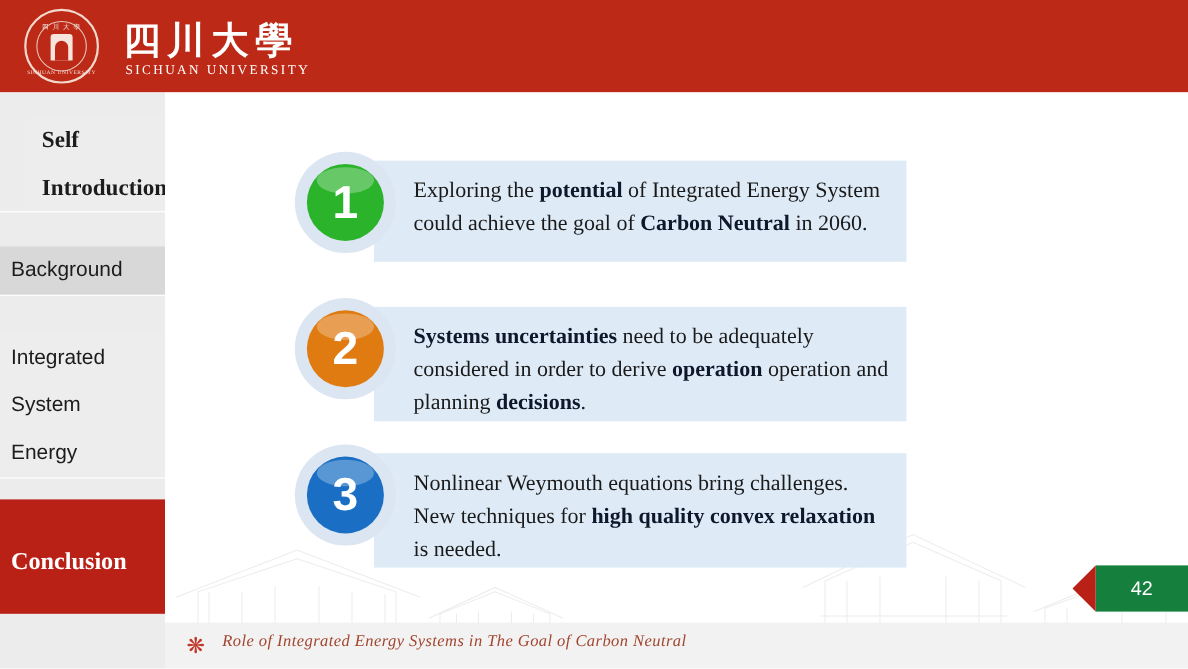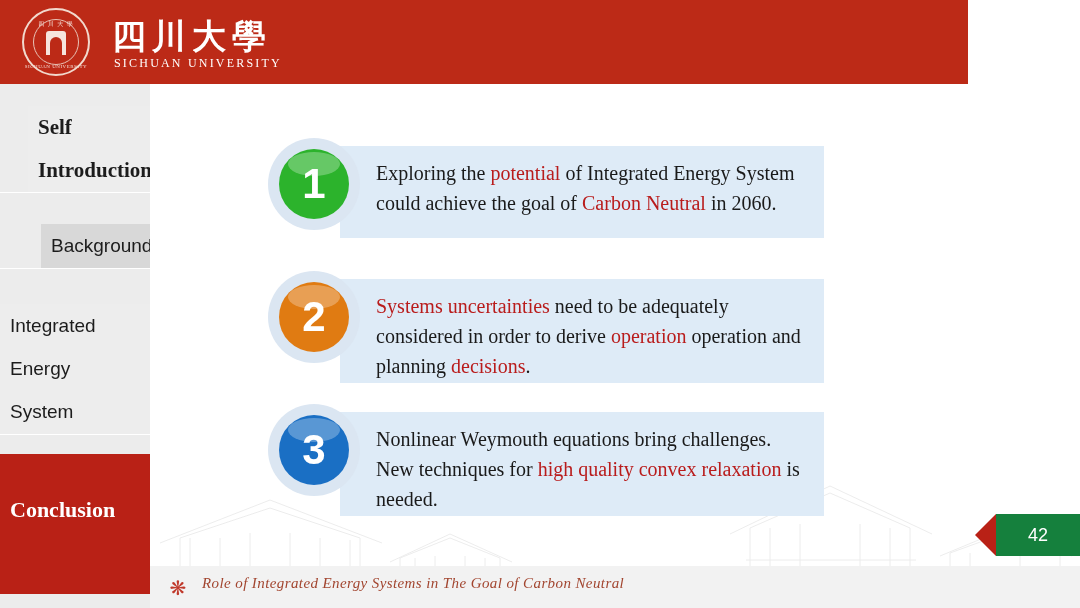--- a/index.html
+++ b/index.html
@@ -13,21 +13,21 @@
     height: 608px;
     overflow: hidden;
     background: #ffffff;
     font-family: "Liberation Serif", serif;
   }
 
   
   .header {
     position: absolute;
     left: 0; top: 0;
-    width: 968px; height: 84px;
+    width: 1080px; height: 84px;
     background: #bc2a17;
   }
   .header-logo {
     position: absolute;
     left: 22px; top: 8px;
     width: 68px; height: 68px;
     border-radius: 50%;
     border: 2px solid #f2d9cd;
     background: #bc2a17;
     box-sizing: border-box;
@@ -108,23 +108,23 @@
     color: #1c1c1c;
     font-family: "Liberation Sans", sans-serif;
     font-size: 19px;
     line-height: 43px;
     padding-left: 10px;
   }
   .nav-item .nav-line { display: block; }
   #nav0 { top: 22px; height: 86px; background: #ededed; font-family: "Liberation Serif", serif; font-weight: bold; font-size: 21px; margin-left: 28px; }
   #nav1 { top: 140px; height: 44px; background: #d8d8d8; }
   #nav2 { top: 220px; height: 130px; background: #ededed; }
-  #nav3 { top: 370px; height: 140px; background: #b92116; color: #ffffff; font-family: "Liberation Serif", serif; font-weight: bold; font-size: 22px; }
+  #nav3 { top: 370px; height: 104px; background: #b92116; color: #ffffff; font-family: "Liberation Serif", serif; font-weight: bold; font-size: 22px; }
   #nav3 .nav-line { line-height: 112px; }
-  #nav1.nav-item { font-family: "Liberation Sans", sans-serif; margin-left: 41px; }
+  #nav1.nav-item { font-family: "Liberation Sans", sans-serif; }
   .nav-pointer {
     position: absolute;
     left: 150px; top: 224px;
     width: 0; height: 0;
     border-top: 20px solid transparent;
     border-bottom: 20px solid transparent;
     border-left: 14px solid #d8d8d8;
   }
   .nav-sep {
     position: absolute;
@@ -202,21 +202,21 @@
     padding: 12px 14px 12px 36px;
     box-sizing: border-box;
     font-family: "Liberation Serif", serif;
     font-size: 20px;
     line-height: 30px;
     color: #1a1a1a;
   }
   #callout1 { height: 92px; }
   #callout2 { height: 104px; }
   #callout3 { height: 104px; }
-  .hl { color: #b91c1c; font-weight: normal; }
+  .hl { color: #0f172a; font-weight: bold; }
 
   
   .footer-band {
     position: absolute;
     left: 150px; bottom: 0;
     width: 930px; height: 42px;
     background: #f2f2f2;
   }
   .footer-logo {
     position: absolute;
@@ -276,22 +276,22 @@
   <div class="nav">
     <div class="nav-item" id="nav0">
       <span class="nav-line">Self</span>
       <span class="nav-line">Introduction</span>
     </div>
     <div class="nav-item" id="nav1">
       <span class="nav-line">Background</span>
     </div>
     <div class="nav-item" id="nav2">
       <span class="nav-line">Integrated</span>
+      <span class="nav-line">System</span>
       <span class="nav-line">Energy</span>
-      <span class="nav-line">System</span>
     </div>
     <div class="nav-item" id="nav3">
       <span class="nav-line">Conclusion</span>
     </div>
     <div class="nav-sep" style="top:108px"></div>
     <div class="nav-sep" style="top:184px"></div>
     <div class="nav-sep" style="top:350px"></div>
   </div>
   <div class="nav-pointer"></div>
 

